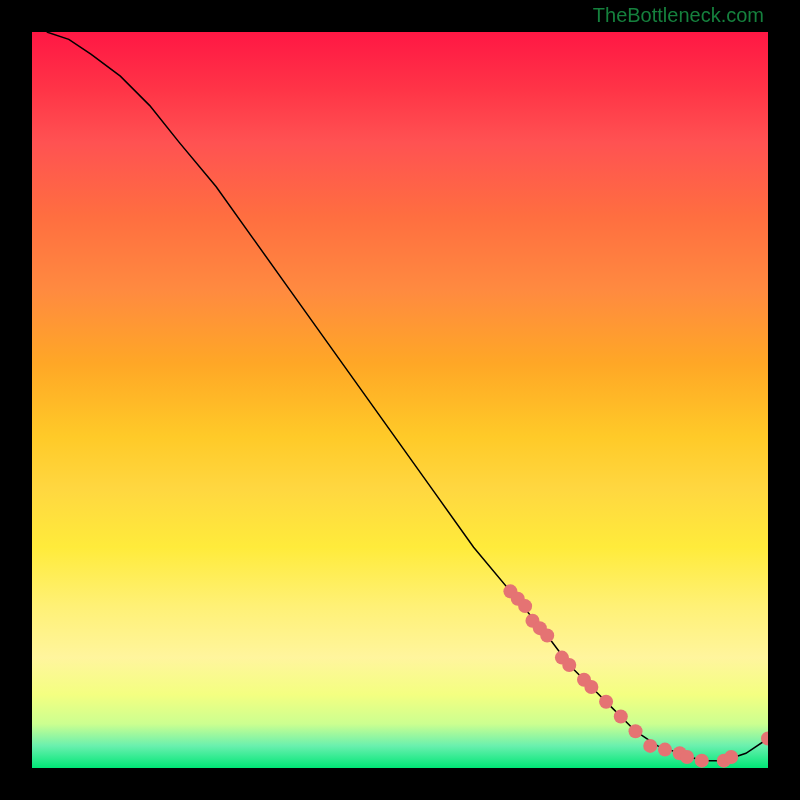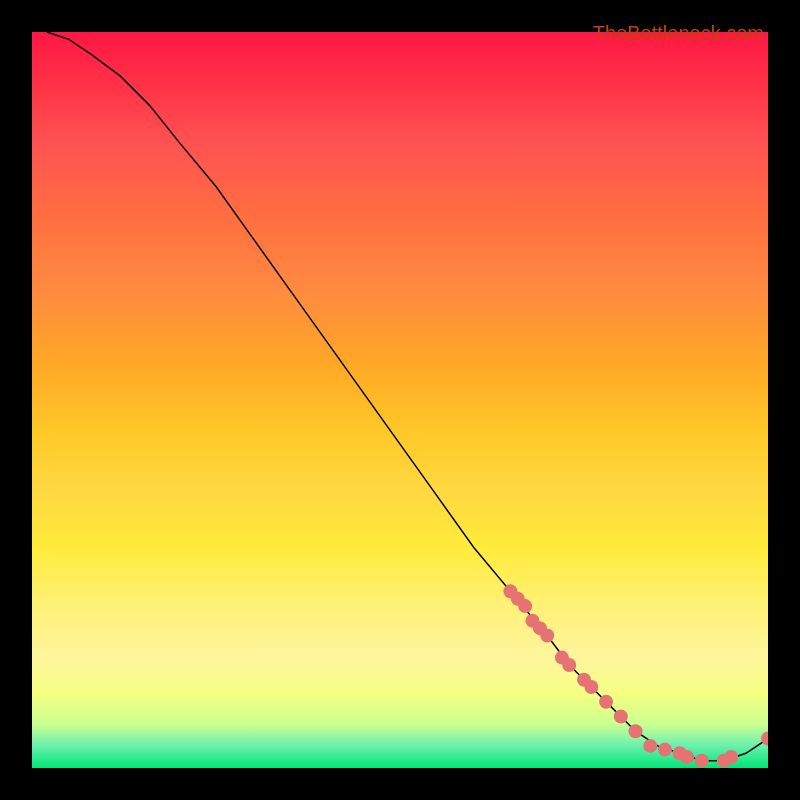--- a/index.html
+++ b/index.html
@@ -36,23 +36,23 @@
     }
     .chart-svg {
       position: absolute;
       left: 0;
       top: 0;
       width: 100%;
       height: 100%;
     }
     .watermark {
       position: absolute;
-      top: 22px;
+      top: 4px;
       right: 36px;
-      color: #c2410c;
+      color: #15803d;
       font-size: 20px;
       font-weight: normal;
     }
   </style>
 </head>
 <body>
 
 <div class="chart-area">
   <svg class="chart-svg" viewBox="0 0 736 736">
     <g>

